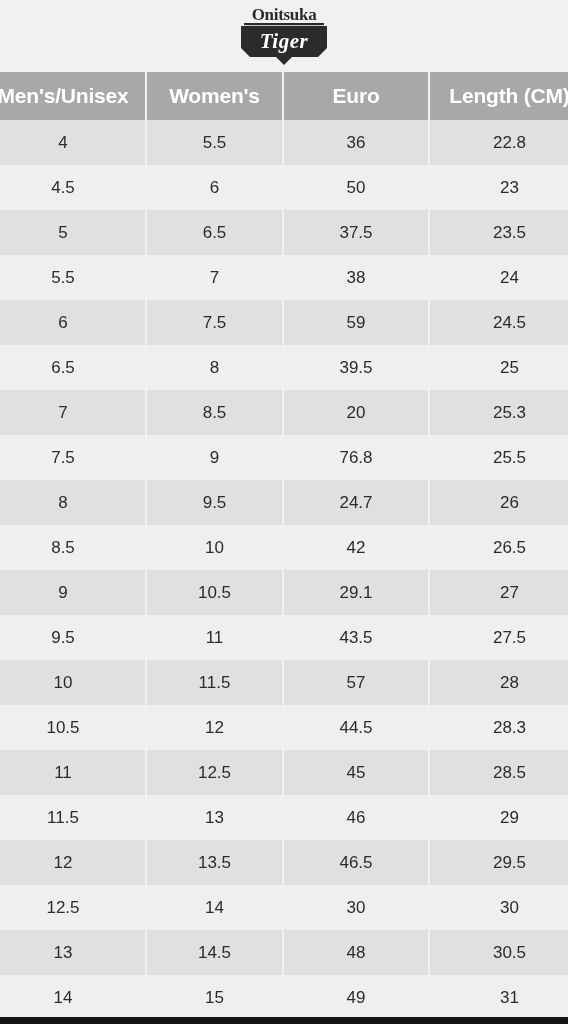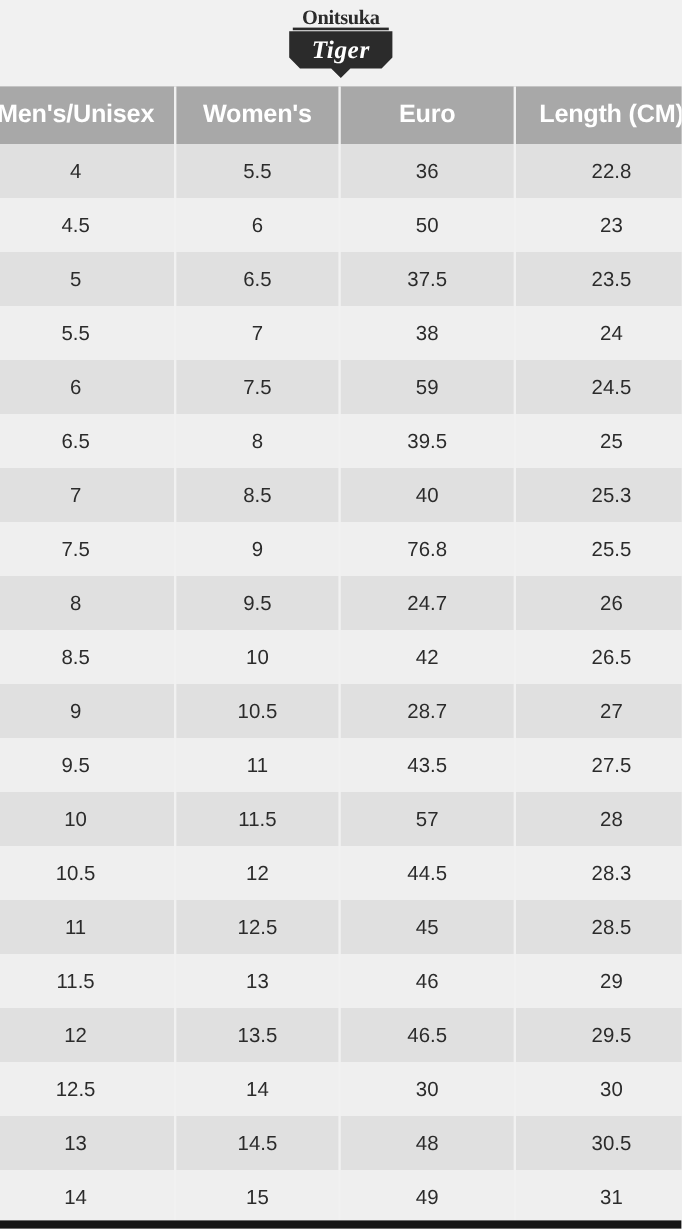--- a/index.html
+++ b/index.html
@@ -153,21 +153,21 @@
       </tr>
       <tr class="row-light">
         <td>6.5</td>
         <td>8</td>
         <td>39.5</td>
         <td>25</td>
       </tr>
       <tr class="row-dark">
         <td>7</td>
         <td>8.5</td>
-        <td>40</td>
+        <td>20</td>
         <td>25.3</td>
       </tr>
       <tr class="row-light">
         <td>7.5</td>
         <td>9</td>
         <td>76.8</td>
         <td>25.5</td>
       </tr>
       <tr class="row-dark">
         <td>8</td>
@@ -177,21 +177,21 @@
       </tr>
       <tr class="row-light">
         <td>8.5</td>
         <td>10</td>
         <td>42</td>
         <td>26.5</td>
       </tr>
       <tr class="row-dark">
         <td>9</td>
         <td>10.5</td>
-        <td>28.7</td>
+        <td>29.1</td>
         <td>27</td>
       </tr>
       <tr class="row-light">
         <td>9.5</td>
         <td>11</td>
         <td>43.5</td>
         <td>27.5</td>
       </tr>
       <tr class="row-dark">
         <td>10</td>

